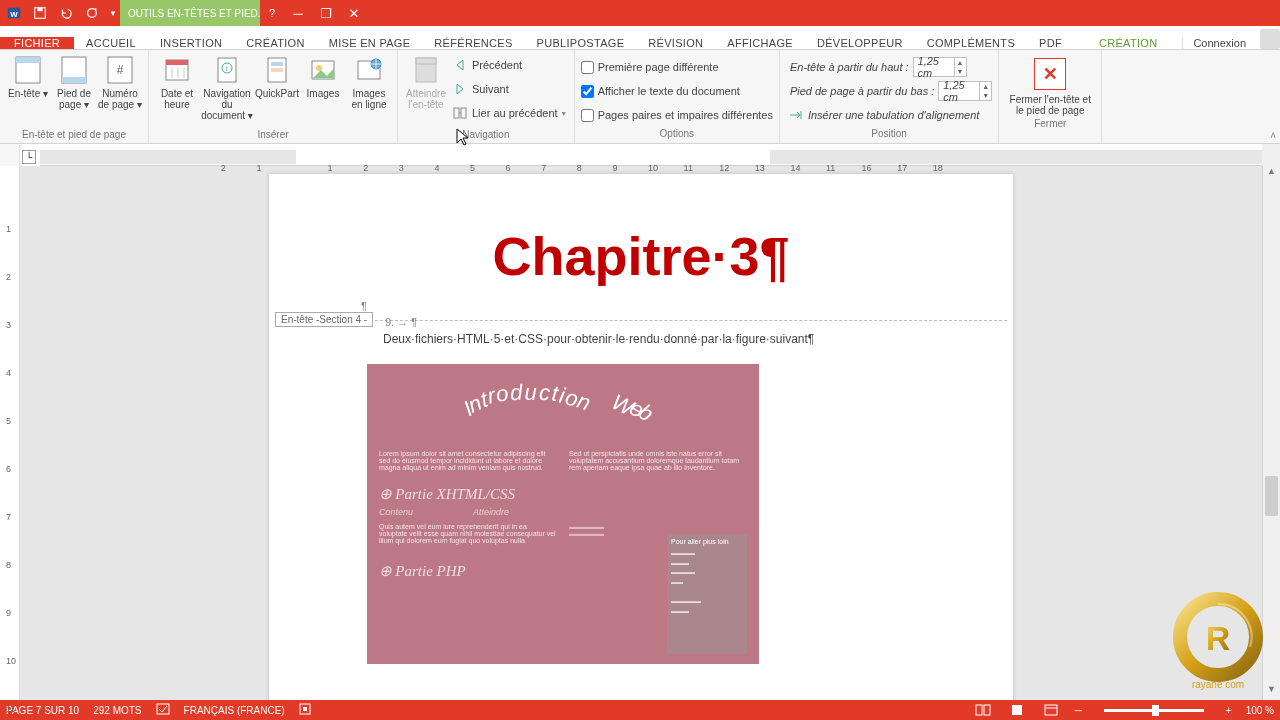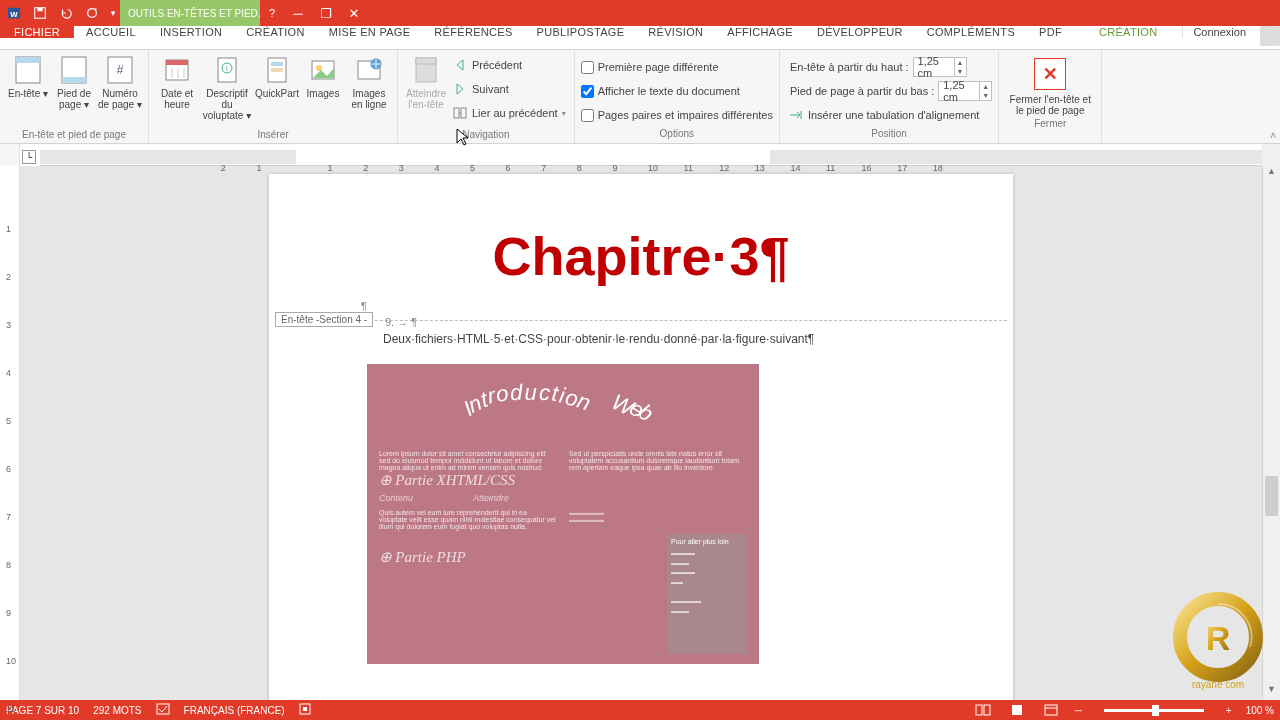--- a/index.html
+++ b/index.html
@@ -10,21 +10,21 @@
 .titlebar .qat { display: flex; align-items: center; gap: 2px; padding-left: 2px; }
 .titlebar .qat .qitem { width: 24px; height: 22px; display: flex; align-items: center; justify-content: center; }
 .titlebar .qat .qitem svg { width: 14px; height: 14px; }
 .titlebar .title-center { flex: 1; text-align: center; font-size: 12px; }
 .titlebar .contextual { background: #97C769; color: #fff; padding: 0 8px; height: 26px; display: flex; align-items: center; font-size: 10px; white-space: nowrap; max-width: 140px; overflow: hidden; }
 .titlebar .win-controls { display: flex; }
 .titlebar .win-controls div { width: 28px; height: 26px; display: flex; align-items: center; justify-content: center; font-size: 13px; }
 .titlebar .help { width: 24px; text-align: center; }
 
 
-.tabsrow { height: 24px; background: #fff; display: flex; align-items: flex-start; border-bottom: 1px solid #d4d4d4; font-size: 11px; }
+.tabsrow { height: 24px; background: #fff; display: flex; align-items: flex-end; border-bottom: 1px solid #d4d4d4; font-size: 11px; }
 .tabsrow .tab { padding: 0 12px; display: flex; align-items: center; color: #444; text-transform: uppercase; letter-spacing: 0.3px; cursor: default; }
 .tabsrow .tab.file { background: #E13A29; color: #fff; padding: 0 14px; }
 .tabsrow .tab.context { color: #5E9B2F; }
 .tabsrow .spacer { flex: 1; }
 .tabsrow .login { padding: 0 10px; display: flex; align-items: center; color: #444; border-left: 1px solid #e0e0e0; }
 .tabsrow .avatar { width: 20px; height: 20px; background: #ddd; border-radius: 2px; margin-left: 4px; }
 
 
 .ribbon { height: 94px; background: #f6f6f6; border-bottom: 1px solid #d4d4d4; display: flex; position: relative; }
 .group { border-right: 1px solid #e0e0e0; padding: 2px 6px 0 6px; display: flex; flex-direction: column; }
@@ -72,21 +72,21 @@
 .hrdash { border-top: 1px dashed #bbb; position: absolute; left: 6px; right: 6px; top: 146px; }
 .sectiontag { position: absolute; left: 6px; top: 138px; background: #fff; border: 1px solid #aaa; font-size: 10px; color: #666; padding: 1px 5px; }
 .tinymark { position: absolute; left: 92px; top: 126px; font-size: 11px; color: #888; }
 .after-tag { position: absolute; left: 116px; top: 142px; font-size: 11px; color: #888; }
 .bodytext { font-size: 12px; color: #444; margin-top: 42px; margin-left: 24px; }
 .figure { width: 392px; height: 300px; background: #BC7885; margin: 18px 0 0 8px; padding: 16px 12px; color: #fff; position: relative; }
 .figure .arc { font-size: 22px; font-style: italic; text-align: center; letter-spacing: 2px; font-family: Georgia, serif; position: relative; height: 60px; }
 .figure .arc span { display: inline-block; }
 .figure .cols { display: flex; gap: 12px; font-size: 7px; margin-top: 10px; opacity: 0.8; }
 .figure .col { flex: 1; }
-.figure .partie { font-style: italic; font-size: 15px; color: #f0dde1; font-family: Georgia, serif; }
+.figure .partie { font-style: italic; font-size: 15px; margin-top: 14px; color: #f0dde1; font-family: Georgia, serif; }
 .figure .partie::before { content: "⊕ "; }
 .figure .sub { font-size: 9px; font-style: italic; color: #e8cdd3; }
 .figure .box { position: absolute; right: 12px; top: 170px; width: 80px; height: 120px; background: rgba(150,150,150,0.5); font-size: 6px; padding: 4px; }
 .vscroll { width: 18px; background: #f0f0f0; border-left: 1px solid #d4d4d4; position: relative; }
 .vscroll .thumb { position: absolute; left: 2px; right: 2px; top: 310px; height: 40px; background: #cdcdcd; border-radius: 2px; }
 .vscroll .arrow { position: absolute; left: 0; right: 0; height: 16px; text-align: center; font-size: 9px; color: #777; }
 
 
 .statusbar { height: 20px; background: #E13A29; color: #fff; display: flex; align-items: center; font-size: 10px; padding: 0 6px; gap: 14px; }
 .statusbar .grow { flex: 1; }
@@ -212,21 +212,21 @@
         <div class="blabel">Date et heure</div>
       </div>
       <div class="bigbtn" style="width:52px">
         <div class="icon">
             <svg viewBox="0 0 32 32">
               <rect x="7" y="4" width="18" height="24" fill="#fff" stroke="#888"></rect>
               <circle cx="16" cy="14" r="5" fill="none" stroke="#4a9"></circle>
               <text x="16" y="17" font-size="8" fill="#4a9" text-anchor="middle">i</text>
             </svg>
           </div>
-        <div class="blabel">Descriptif du voluptate ▾</div>
+        <div class="blabel">Navigation du document ▾</div>
       </div>
       <div class="bigbtn">
         <div class="icon">
             <svg viewBox="0 0 32 32">
               <rect x="7" y="4" width="18" height="24" fill="#fff" stroke="#888"></rect>
               <rect x="10" y="8" width="12" height="4" fill="#b8d8f0"></rect>
               <rect x="10" y="14" width="12" height="4" fill="#f0d8b8"></rect>
             </svg>
           </div>
         <div class="blabel">QuickPart</div>
@@ -311,21 +311,21 @@
         </label>
       <label class="checkrow">
           <input type="checkbox" style="">
           <span>Pages paires et impaires différentes</span>
         </label>
     </div>
     <div class="glabel">Options</div>
   </div>
 
   <div class="group">
-    <div class="smallrows" style="padding-top:4px;">
+    <div class="smallrows" style="padding-top:4px;font-style:italic;">
       <div class="posrow">
         <span class="sicon"><svg viewBox="0 0 16 16">
               <rect x="3" y="2" width="10" height="12" fill="none" stroke="#888"></rect>
               <rect x="3" y="2" width="10" height="3" fill="#b8d8f0"></rect>
             </svg></span>
         <span>En-tête à partir du haut :</span>
         <div class="spinbox">
             <span class="val">1,25 cm</span>
             <div class="arrows">
               <div>▲</div>

